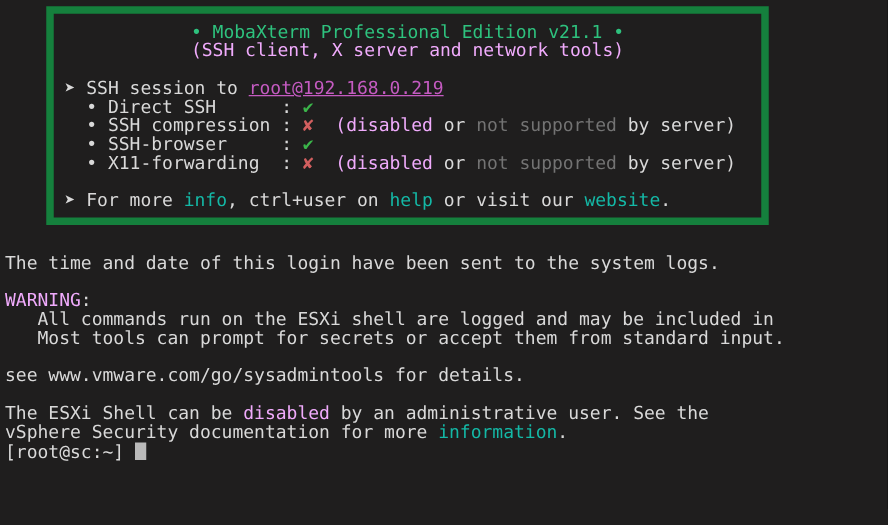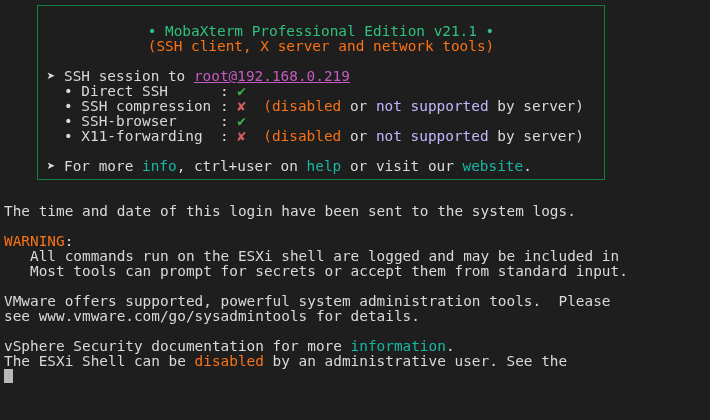--- a/index.html
+++ b/index.html
@@ -13,32 +13,32 @@
     font-size: 14.4px;
     line-height: 15px;
     color: #d9d9d9;
     cursor: text;
   }
   .line { height: 15px; white-space: pre; }
   .banner-box {
     position: absolute;
     left: 37px; top: 5px;
     width: 566px; height: 155px;
-    border: 1px solid #15803d;
-    padding-top: 18px;
+    border: 6px solid #15803d;
+    padding-top: 8px;
   }
   .center { text-align: center; }
   .body-block {
     position: absolute;
     left: 4px; top: 204px;
   }
   .c-green   { color: #2ec27e; }
-  .c-yellow  { color: #f97316; }
+  .c-yellow  { color: #f0abfc; }
   .c-magenta { color: #c55bc2; text-decoration: underline; }
-  .c-red     { color: #c4b5fd; }
+  .c-red     { color: #737373; }
   .c-cyan    { color: #14b8a6; }
   .c-check   { color: #3bb54a; }
   .c-cross   { color: #d25f5f; }
   .link { cursor: pointer; }
   .cursor {
     display: inline-block;
     width: 9px; height: 14px;
     background: #b9b9b9;
     vertical-align: -2px;
   }
@@ -71,24 +71,23 @@
   <div class="body-block">
     <div class="line">The time and date of this login have been sent to the system logs.</div>
     <div class="line"></div>
 
     <div class="line"><span class="c-yellow">WARNING</span><span>:</span></div>
 
     <div class="line">   All commands run on the ESXi shell are logged and may be included in</div>
     <div class="line">   Most tools can prompt for secrets or accept them from standard input.</div>
     <div class="line"></div>
 
-    <div class="line">VMware offers supported, powerful system administration tools.  Please</div>
     <div class="line">see www.vmware.com/go/sysadmintools for details.</div>
     <div class="line"></div>
 
+    <div class="line"><span>The ESXi Shell can be </span><span class="c-yellow">disabled</span><span> by an administrative user. See the</span></div>
+
     <div class="line"><span>vSphere Security documentation for more </span><span class="c-cyan">information</span><span>.</span></div>
 
-    <div class="line"><span>The ESXi Shell can be </span><span class="c-yellow">disabled</span><span> by an administrative user. See the</span></div>
-
-    <div class="line"><span class="cursor"></span></div>
+    <div class="line"><span>[root@sc:~] </span><span class="cursor"></span></div>
   </div>
 
 </div>
 
 </body></html>

